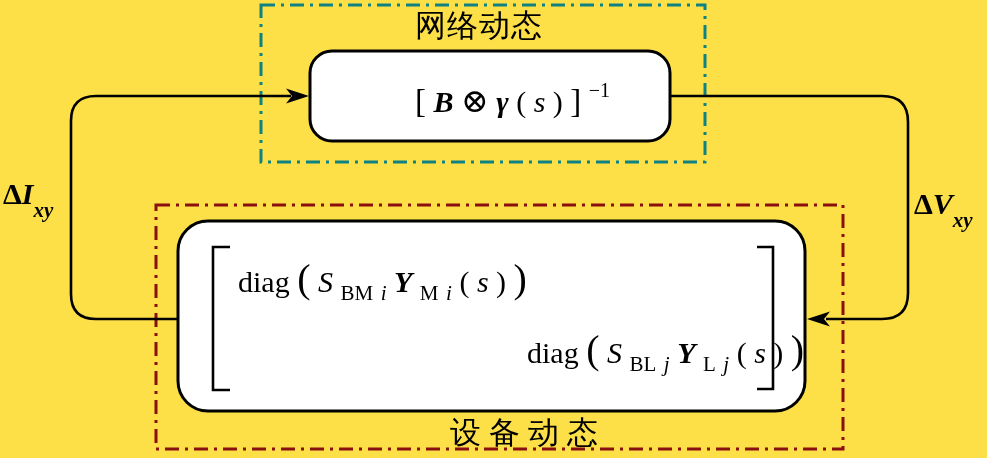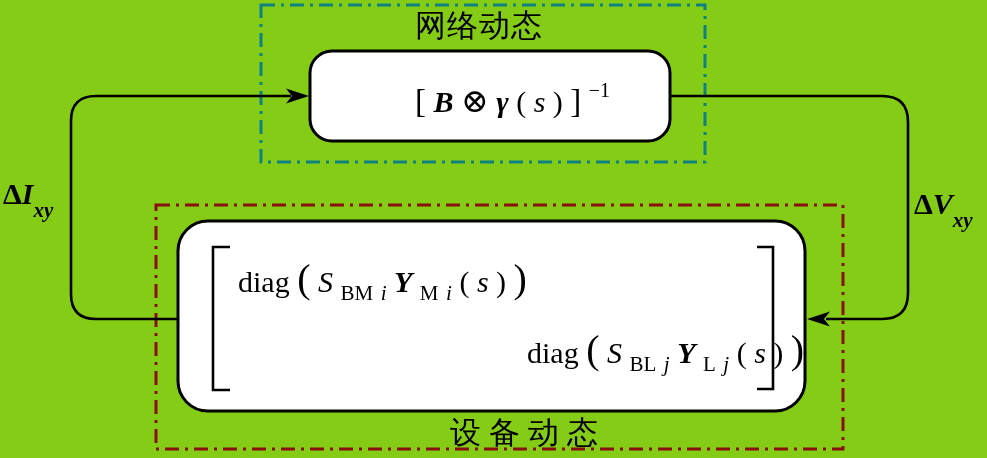--- a/index.html
+++ b/index.html
@@ -1,20 +1,20 @@
 <!DOCTYPE html>
 <html><head>
 <meta charset="utf-8">
 <style>
   html, body { margin: 0; padding: 0; background: #ffffff; }
   .stage {
     position: relative;
     width: 987px;
     height: 458px;
-    background: #84cc16;
+    background: #fde047;
     font-family: "Liberation Serif", "DejaVu Serif", serif;
   }
   svg text { font-family: "Liberation Serif", "DejaVu Serif", serif; fill: #000000; }
   .math-main   { font-size: 30px; }
   .math-big    { font-size: 33px; }
   .math-paren  { font-size: 40px; }
   .math-sub    { font-size: 21px; }
   .math-sup    { font-size: 20px; }
   .it  { font-style: italic; }
   .bi  { font-style: italic; font-weight: bold; }

